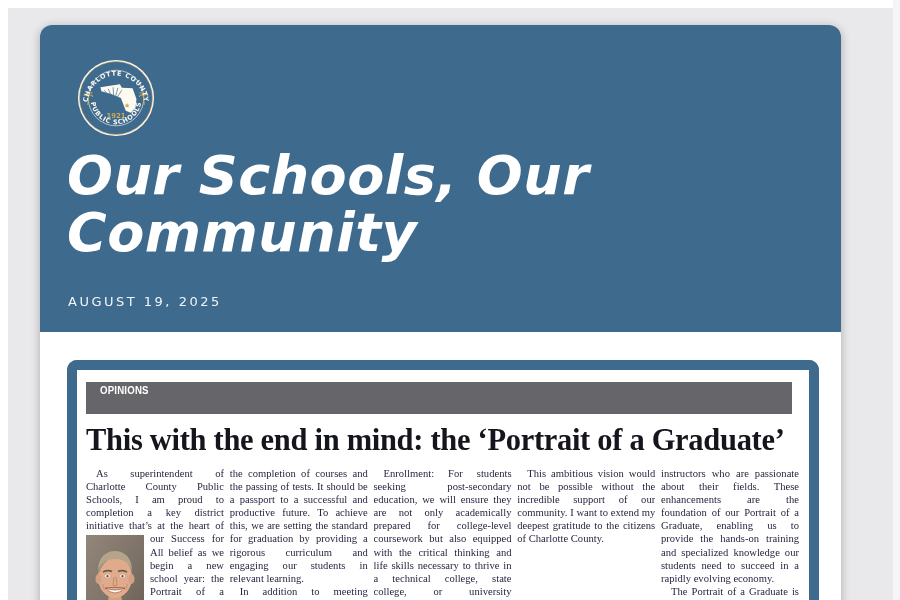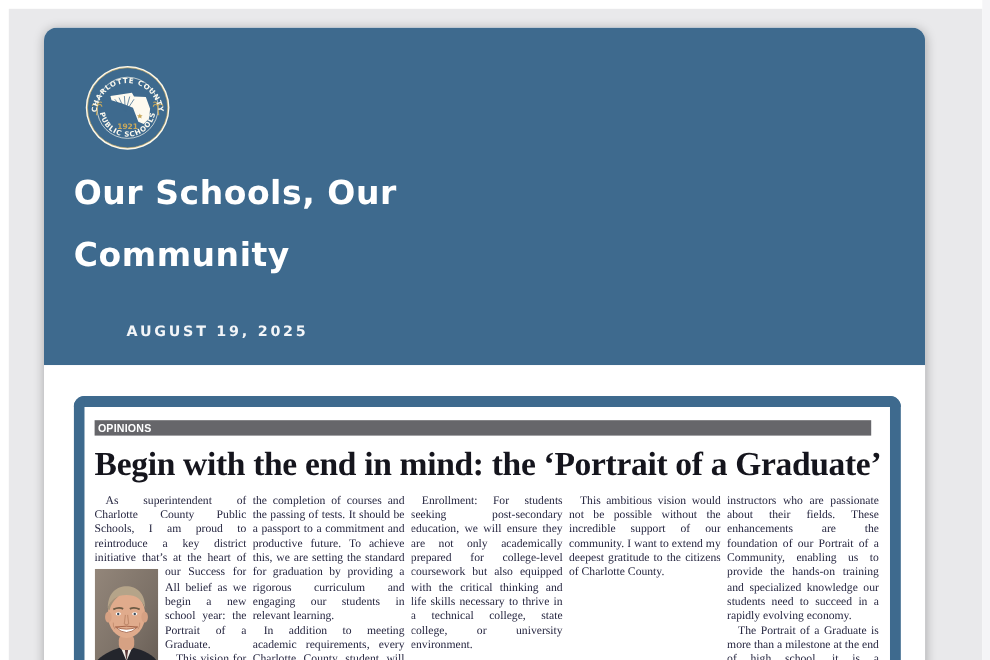--- a/index.html
+++ b/index.html
@@ -10,40 +10,40 @@
     position:absolute;left:40px;top:25px;width:801px;height:660px;
     background:#ffffff;border-radius:12px;overflow:hidden;
     box-shadow:0 2px 10px rgba(0,0,0,0.28);
   }
   
   .hero{position:relative;width:100%;height:307px;background:#3e6a8e;}
   .seal{position:absolute;left:37px;top:34px;width:78px;height:78px;}
   .hero-title{
     position:absolute;left:27px;top:122px;width:740px;
     font-family:"DejaVu Sans",sans-serif;font-weight:800;
-    font-size:30px;line-height:57px;color:#ffffff;letter-spacing:0.5px;
+    font-size:54px;line-height:57px;color:#ffffff;letter-spacing:0.5px;font-style:italic;
   }
   .hero-date{
     position:absolute;left:28px;top:269px;
-    font-family:"DejaVu Sans",sans-serif;font-weight:700;
-    font-size:13px;color:#f2f5f8;letter-spacing:2.5px;margin-left:47px;
+    font-family:"DejaVu Sans",sans-serif;font-weight:400;
+    font-size:13px;color:#f2f5f8;letter-spacing:2.5px;
   }
   
   .card-body{position:relative;width:100%;height:353px;background:#ffffff;}
   .newspaper{
     position:absolute;left:27px;top:28px;width:752px;height:380px;
     background:#ffffff;border:10px solid #3e6a8e;
     border-radius:10px 10px 0 0;border-bottom:none;overflow:hidden;
   }
   .np-inner{position:relative;width:100%;height:100%;padding:12px 10px 0 9px;
     font-family:"Liberation Serif","DejaVu Serif",serif;}
   .opinions-bar{
-    height:14px;background:#66666a;color:#ffffff;margin-right:7px;
+    height:32px;background:#66666a;color:#ffffff;margin-right:7px;
     font-family:"Liberation Sans",sans-serif;font-weight:700;font-size:10.5px;
-    line-height:16px;padding-left:3px;letter-spacing:0.2px;
+    line-height:16px;padding-left:14px;letter-spacing:0.2px;
   }
   .opinions-bar span{display:inline-block;transform:scaleX(0.92);transform-origin:left center;}
   .np-headline{
     margin:9px 0 0 0;font-family:"Liberation Serif","DejaVu Serif",serif;
     font-weight:700;font-size:30.5px;line-height:34px;color:#15151d;
     letter-spacing:-0.3px;white-space:nowrap;
   }
   .np-columns{
     display:flex;justify-content:space-between;margin-top:10px;height:300px;overflow:hidden;
   }
@@ -113,26 +113,26 @@
   </div>
 
   <div class="card-body">
     <div class="newspaper">
       <div class="np-inner">
 
         <div class="opinions-bar">
           <span>OPINIONS</span>
         </div>
 
-        <h1 class="np-headline">Begin with the end in mind: the ‘Portrait of a Graduate’</h1>
+        <h1 class="np-headline">This with the end in mind: the ‘Portrait of a Graduate’</h1>
 
         <div class="np-columns">
 
           <div class="np-col">
-            <p class="indent"><span>As superintendent of Charlotte County Public Schools, I am proud to reintroduce a key district initiative that’s at the heart </span><span class="headshot">
+            <p class="indent"><span>As superintendent of Charlotte County Public Schools, I am proud to completion a key district initiative that’s at the heart </span><span class="headshot">
                   <svg viewBox="0 0 58 100" width="58" height="100">
                 <defs>
                   <linearGradient id="phbg" x1="0" y1="0" x2="1" y2="1">
                     <stop offset="0" stop-color="#93867a"></stop>
                     <stop offset="0.6" stop-color="#7b7066"></stop>
                     <stop offset="1" stop-color="#645a52"></stop>
                   </linearGradient>
                 </defs>
                 <rect width="58" height="100" fill="url(#phbg)"></rect>
 
@@ -164,34 +164,34 @@
                 <path d="M19,53 Q29,51.5 39,53" stroke="#a5654a" stroke-width="0.9" fill="none"></path>
 
                 <path d="M17,49 Q16.5,52 18.5,55" stroke="#c08a6c" stroke-width="0.8" fill="none"></path>
                 <path d="M41,49 Q41.5,52 39.5,55" stroke="#c08a6c" stroke-width="0.8" fill="none"></path>
               </svg>
                 </span><span>of our Success for All belief as we begin a new school year: the Portrait of a Graduate.</span></p>
             <p class="indent">This vision for our students’ future is</p>
           </div>
 
           <div class="np-col">
-            <p>the completion of courses and the passing of tests. It should be a passport to a commitment and productive future. To achieve this, we are setting the standard for graduation by providing a rigorous curriculum and engaging our students in relevant learning.</p>
+            <p>the completion of courses and the passing of tests. It should be a passport to a successful and productive future. To achieve this, we are setting the standard for graduation by providing a rigorous curriculum and engaging our students in relevant learning.</p>
             <p class="indent">In addition to meeting academic requirements, every Charlotte County student will graduate with a selected “E” — Employment, Enrollment, or Enlistment.</p>
           </div>
 
           <div class="np-col">
             <p class="indent">Enrollment: For students seeking post-secondary education, we will ensure they are not only academically prepared for college-level coursework but also equipped with the critical thinking and life skills necessary to thrive in a technical college, state college, or university environment.</p>
           </div>
 
           <div class="np-col">
             <p class="indent">This ambitious vision would not be possible without the incredible support of our community. I want to extend my deepest gratitude to the citizens of Charlotte County.</p>
           </div>
 
           <div class="np-col">
-            <p>instructors who are passionate about their fields. These enhancements are the foundation of our Portrait of a Community, enabling us to provide the hands-on training and specialized knowledge our students need to succeed in a rapidly evolving economy.</p>
+            <p>instructors who are passionate about their fields. These enhancements are the foundation of our Portrait of a Graduate, enabling us to provide the hands-on training and specialized knowledge our students need to succeed in a rapidly evolving economy.</p>
             <p class="indent">The Portrait of a Graduate is more than a milestone at the end of high school, it is a commitment. It’s our pledge to prepare every student to thrive as a contributing member of our community.</p>
           </div>
 
         </div>
       </div>
     </div>
   </div>
 </div>
 
 </body></html>

